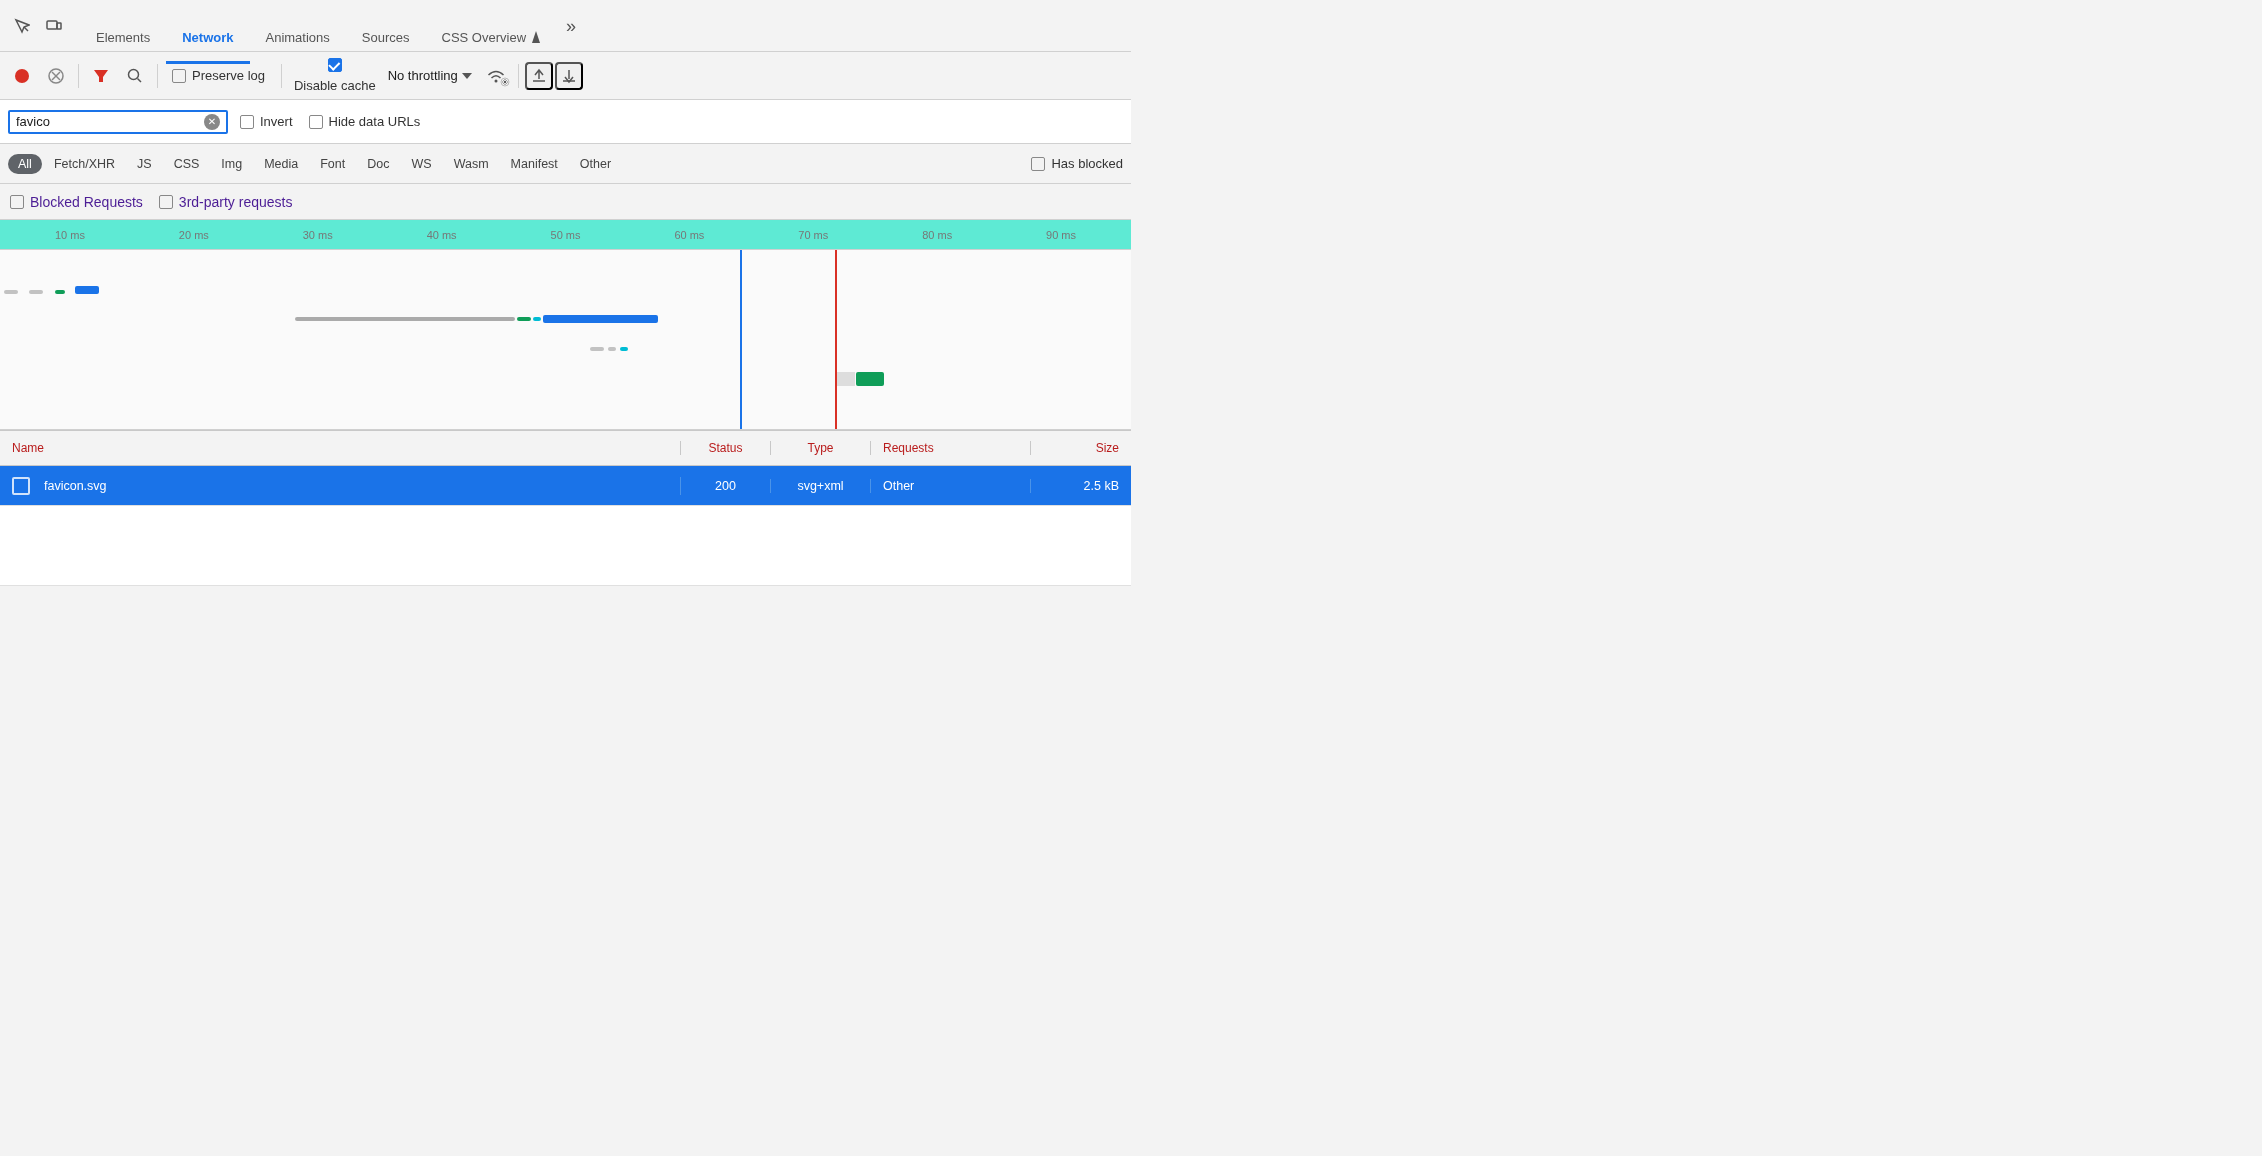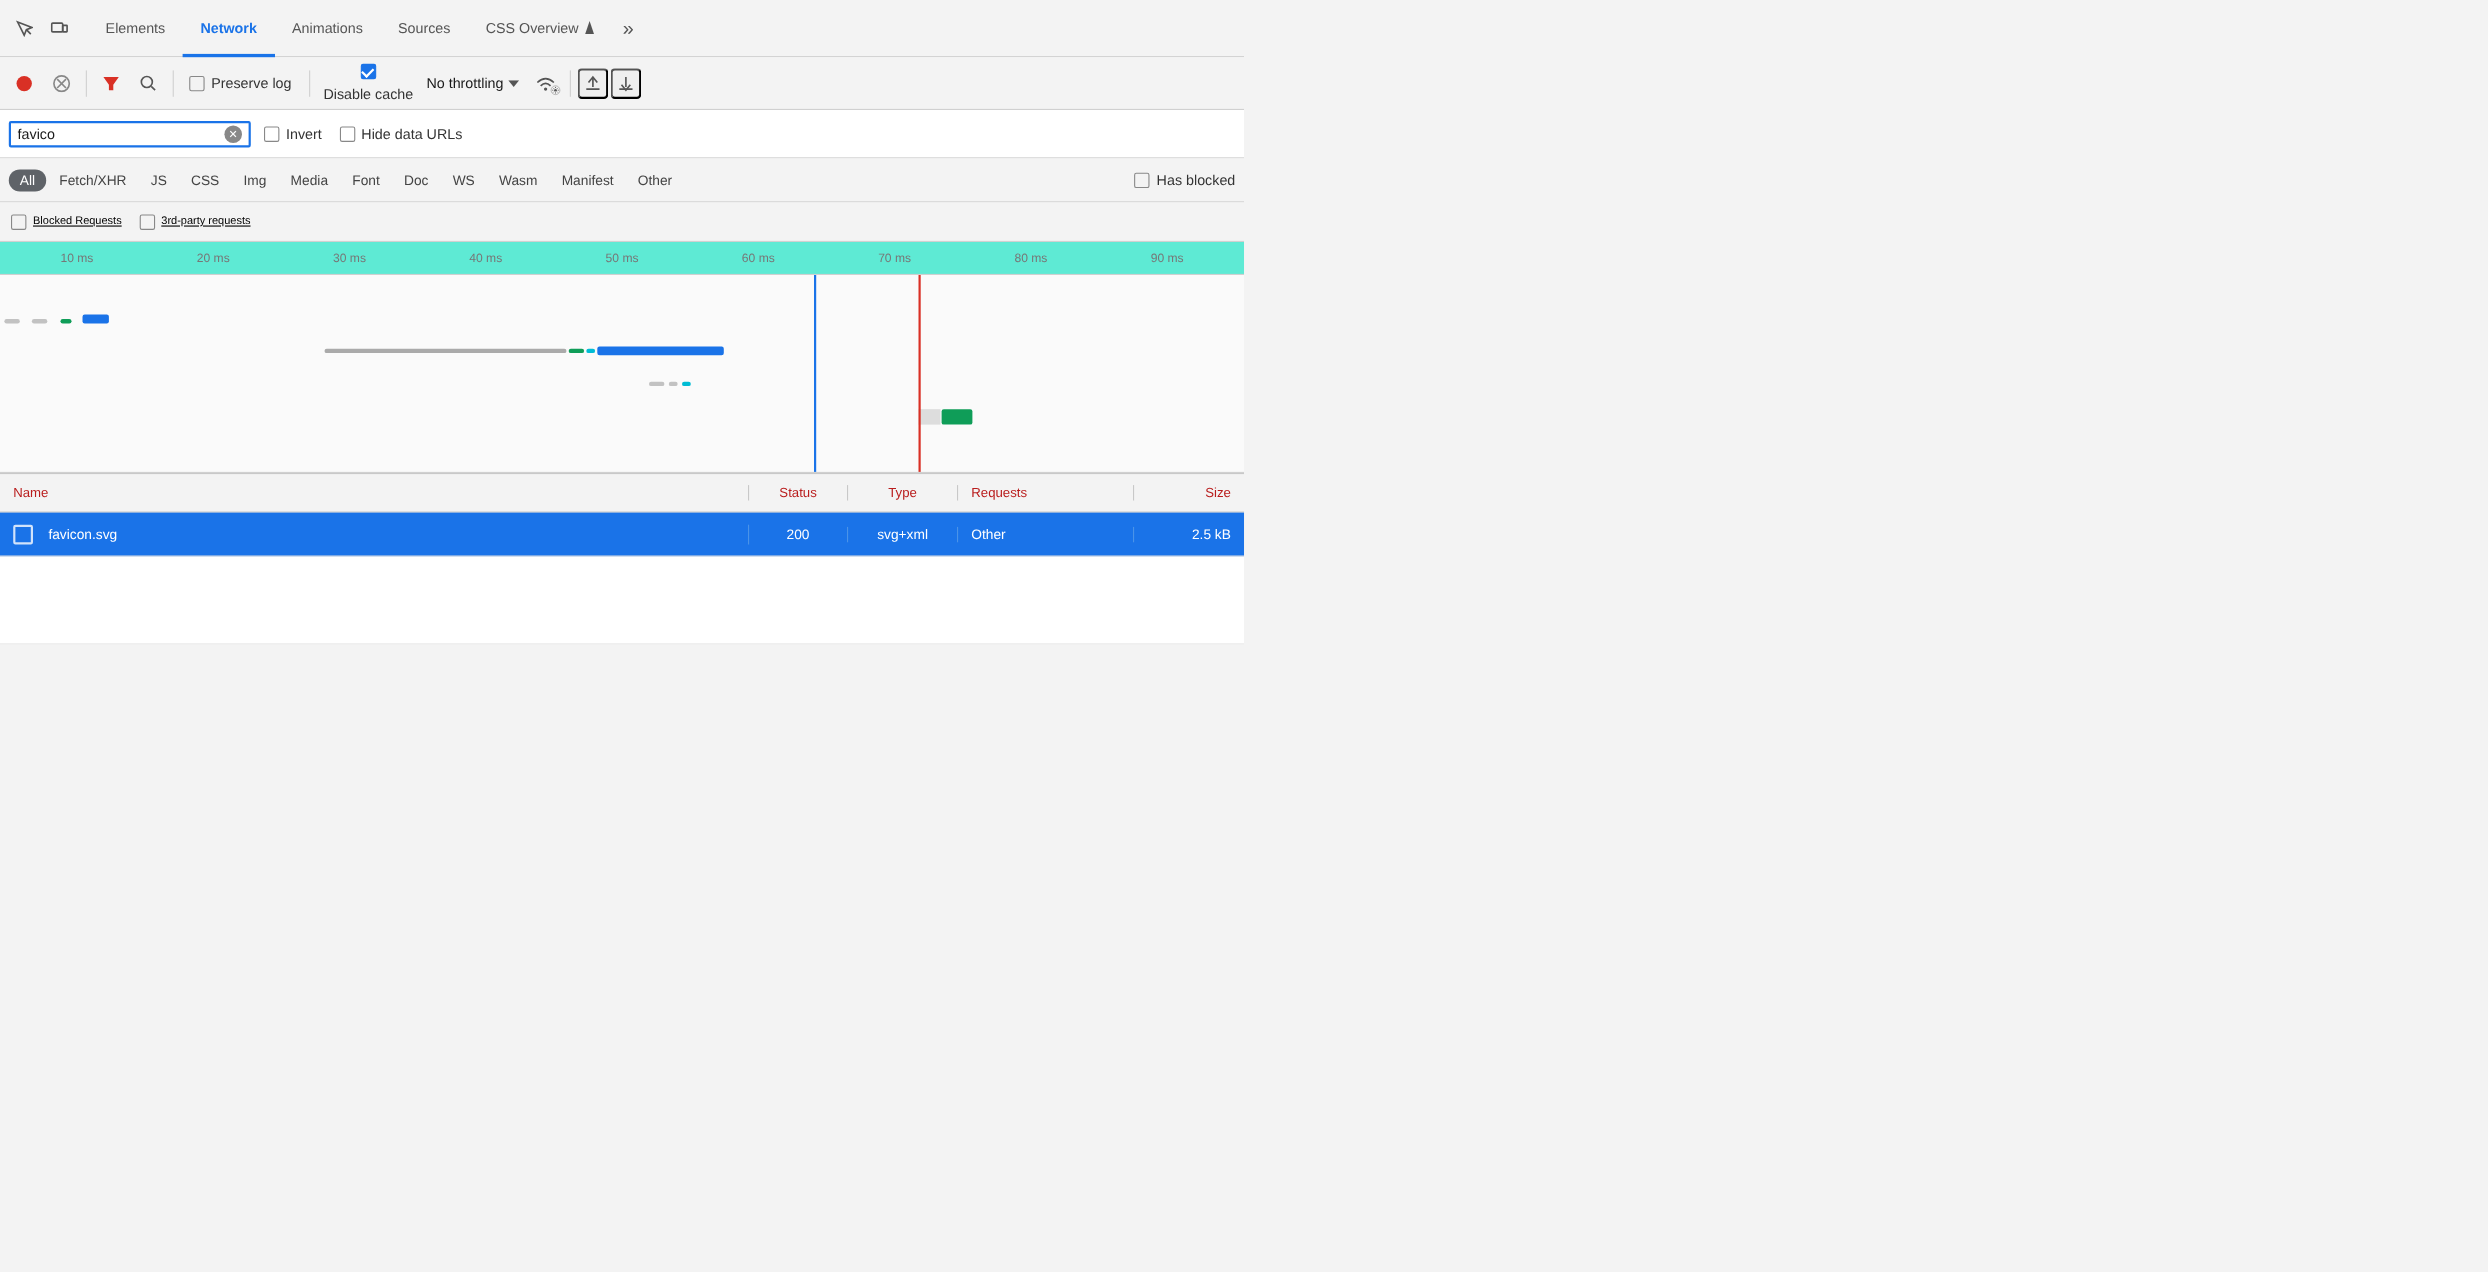--- a/index.html
+++ b/index.html
@@ -51,21 +51,21 @@
       padding: 0 16px;
       height: 100%;
       display: flex;
       align-items: center;
       font-size: 13px;
       color: #555;
       cursor: pointer;
       border-bottom: 3px solid transparent;
       white-space: nowrap;
       position: relative;
-      top: 1px;
+      top: 13px;
     }
     .tab.active {
       color: #1a73e8;
       border-bottom: 3px solid #1a73e8;
       font-weight: 600;
     }
     .tab-more {
       padding: 0 8px;
       height: 100%;
       display: flex;
@@ -249,23 +249,22 @@
       border-bottom: 1px solid #d0d0d0;
       height: 36px;
       padding: 0 10px;
       gap: 16px;
     }
     .blocked-option {
       display: flex;
       align-items: center;
       gap: 6px;
       cursor: pointer;
-      font-size: 10px;
-      color: #000000;
-      text-decoration: underline;
+      font-size: 14px;
+      color: #4c1d95;
     }
 
     
     .waterfall-header {
       background: #5eead4;
       border-bottom: 1px solid #d0d0d0;
       height: 30px;
       display: flex;
       align-items: center;
       position: relative;

